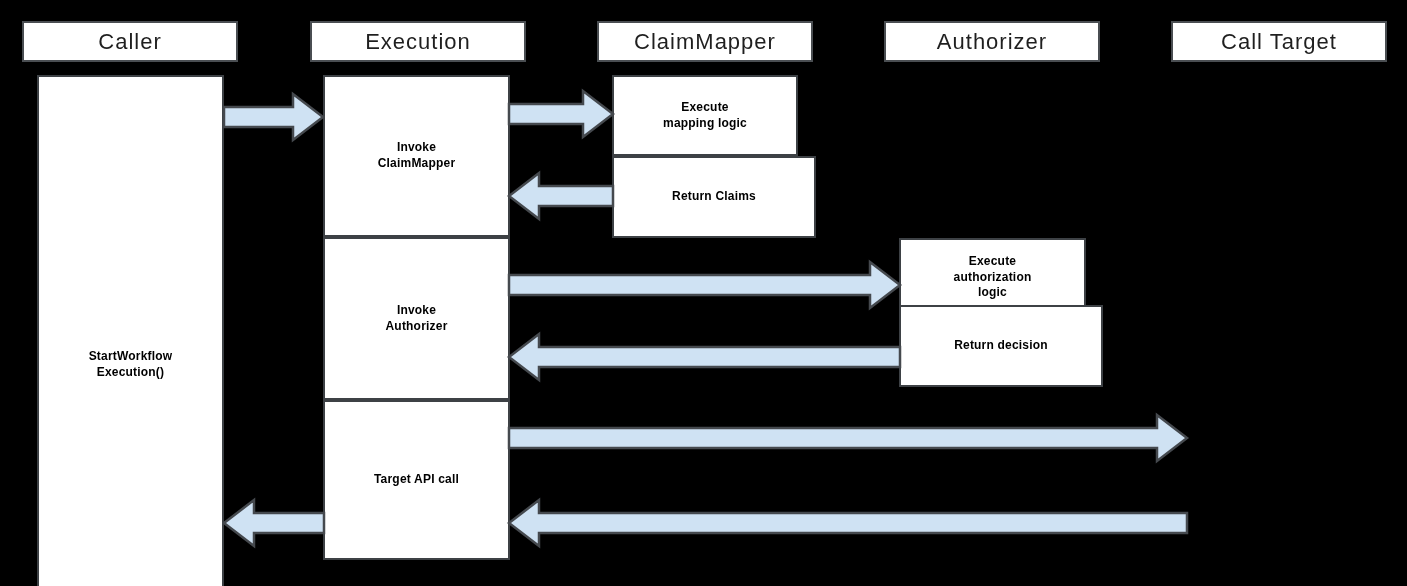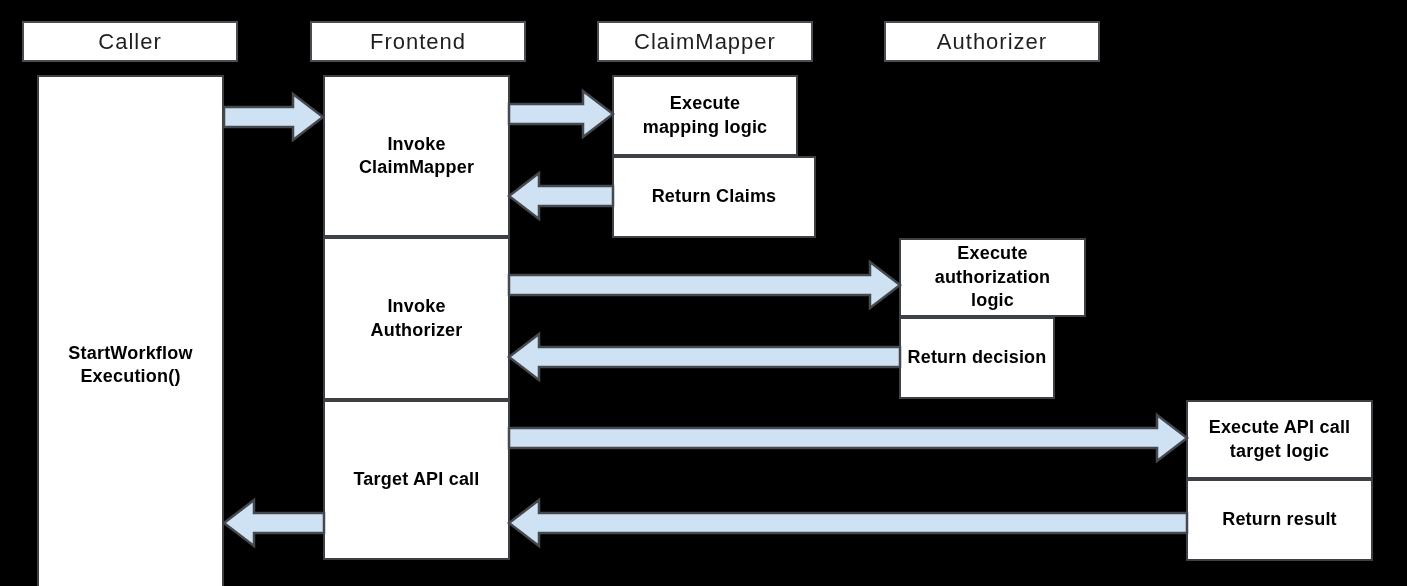--- a/index.html
+++ b/index.html
@@ -38,21 +38,21 @@
     color: var(--header-text);
   }
   .step {
     position: absolute;
     background: var(--box-bg);
     border: 2px solid var(--box-border);
     display: flex;
     align-items: center;
     justify-content: center;
     text-align: center;
-    font-size: 18px;
+    font-size: 12px;
     font-weight: 700;
     line-height: 1.3;
     letter-spacing: 0.2px;
     color: var(--body-text);
     white-space: pre-line;
   }
   .arrow {
     position: absolute;
     height: 46px;
     overflow: visible;
@@ -63,45 +63,43 @@
     stroke-width: 2.5;
     stroke-linejoin: miter;
   }
 </style>
 </head>
 <body>
 
 <div class="canvas">
 
   <div class="lane-header" style="left:22px">Caller</div>
-  <div class="lane-header" style="left:310px">Frontend</div>
+  <div class="lane-header" style="left:310px">Execution</div>
   <div class="lane-header" style="left:597px">ClaimMapper</div>
   <div class="lane-header" style="left:884px">Authorizer</div>
+  <div class="lane-header" style="left:1171px">Call Target</div>
 
   <div class="step" style="left:37px;top:75px;width:187px;height:580px">StartWorkflow
 Execution()</div>
 
   <div class="step" style="left:323px;top:75px;width:187px;height:162px">Invoke
 ClaimMapper</div>
   <div class="step" style="left:323px;top:237px;width:187px;height:163px">Invoke
 Authorizer</div>
   <div class="step" style="left:323px;top:400px;width:187px;height:160px">Target API call</div>
 
   <div class="step" style="left:612px;top:75px;width:186px;height:81px">Execute
 mapping logic</div>
   <div class="step" style="left:612px;top:156px;width:204px;height:82px">Return Claims</div>
 
   <div class="step" style="left:899px;top:238px;width:187px;height:79px">Execute
 authorization
 logic</div>
-  <div class="step" style="left:899px;top:317px;width:156px;height:82px">Return decision</div>
+  <div class="step" style="left:899px;top:305px;width:204px;height:82px">Return decision</div>
 
-  <div class="step" style="left:1186px;top:400px;width:187px;height:79px">Execute API call
-target logic</div>
-  <div class="step" style="left:1186px;top:479px;width:187px;height:82px">Return result</div>
 
   <svg class="arrow" style="left:224px;top:94px;width:99px" viewBox="0 0 99 46">
     <polygon points="0,13 69,13 69,0 99,23 69,46 69,33 0,33"></polygon>
   </svg>
 
   <svg class="arrow" style="left:509px;top:91px;width:104px" viewBox="0 0 104 46">
     <polygon points="0,13 74,13 74,0 104,23 74,46 74,33 0,33"></polygon>
   </svg>
 
   <svg class="arrow" style="left:509px;top:173px;width:104px" viewBox="0 0 104 46">

